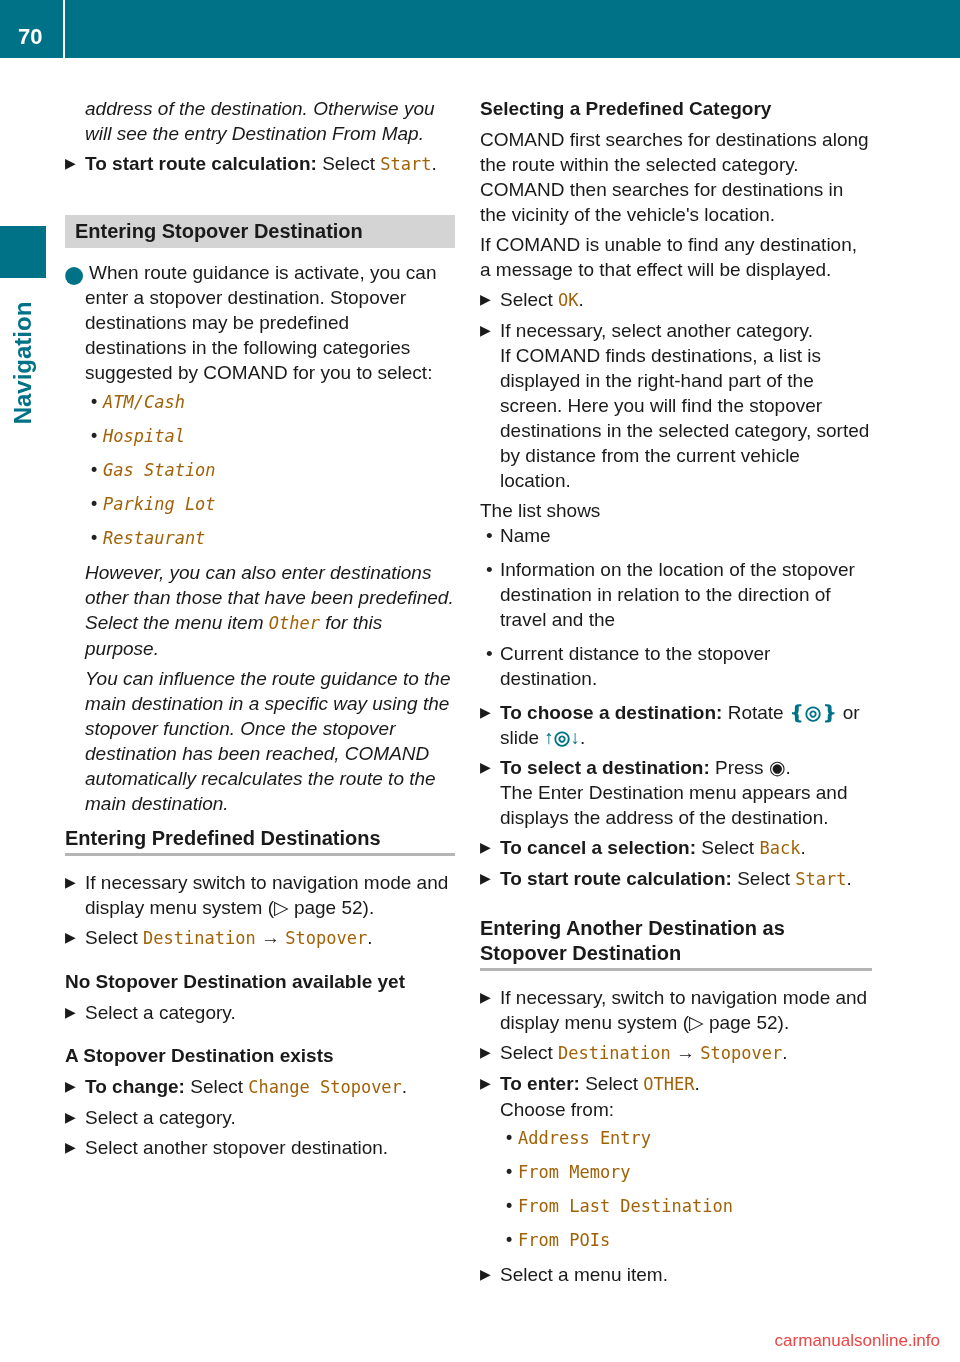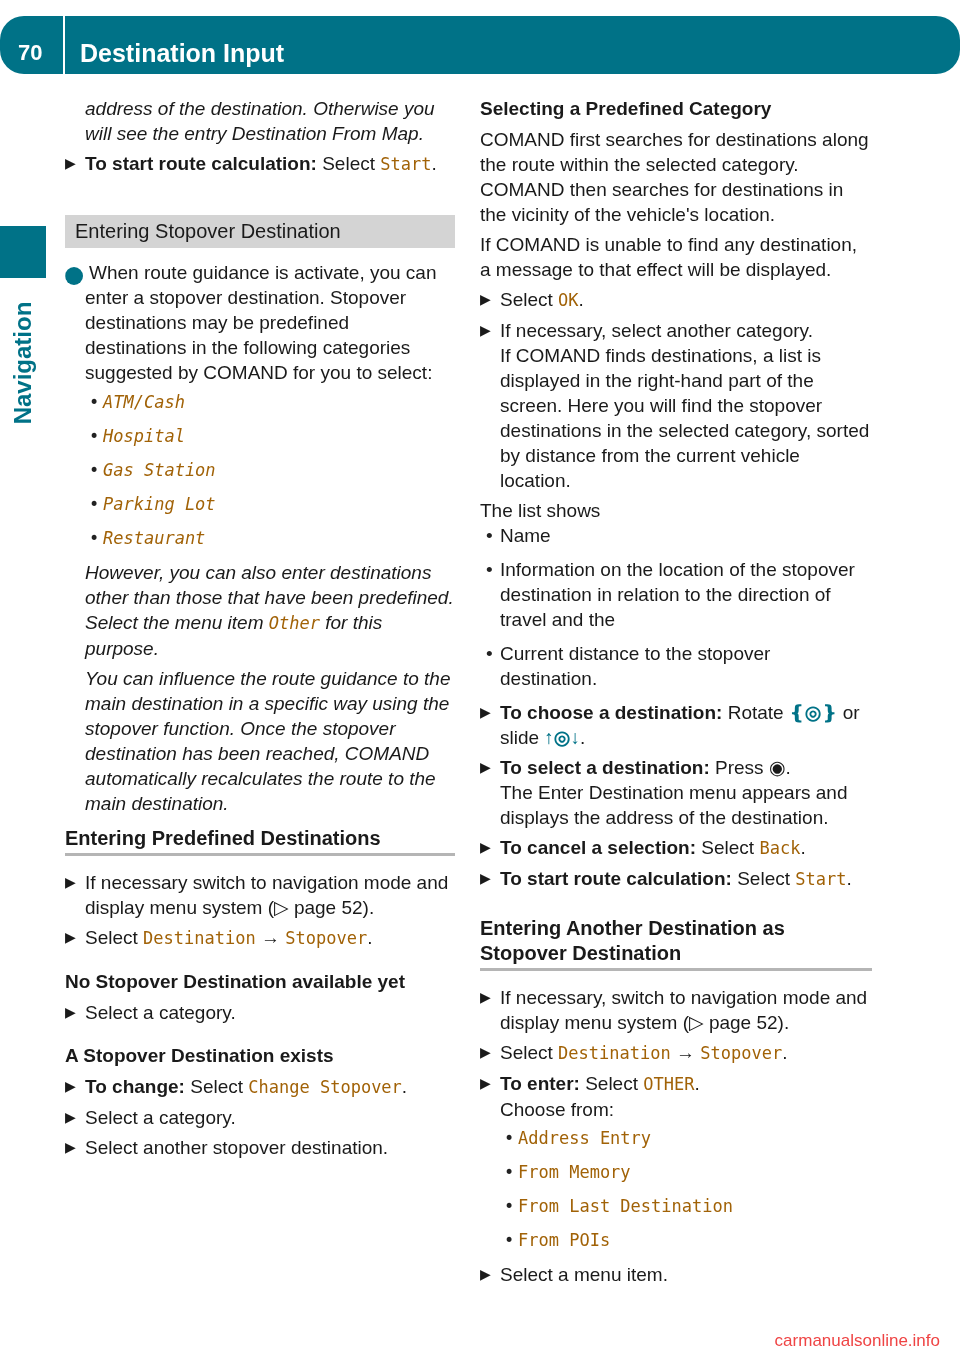--- a/index.html
+++ b/index.html
@@ -1,49 +1,48 @@
 <!DOCTYPE html>
 <html><head>
 <meta charset="utf-8">
 <style>
   * { box-sizing: border-box; margin: 0; padding: 0; }
   body { width: 960px; height: 1362px; background: #fff; font-family: "Liberation Sans", sans-serif; color: #1a1a1a; position: relative; overflow: hidden; }
-  .header { position: absolute; left: 0; top: 16px; width: 960px; height: 58px; background: #007287; border-radius: 24px; }
+  .header { position: absolute; left: 0; top: 0; width: 960px; height: 58px; background: #007287; }
   .page-num { position: absolute; left: 18px; top: 24px; color: #fff; font-weight: bold; font-size: 22px; }
   .hdr-sep { position: absolute; left: 63px; top: 0; width: 2px; height: 58px; background: #fff; }
   .page-title { position: absolute; left: 80px; top: 23px; color: #fff; font-weight: bold; font-size: 25px; }
   .side-block { position: absolute; left: 0; top: 226px; width: 46px; height: 52px; background: #007287; }
   .side-label { position: absolute; left: 0; top: 290px; width: 46px; height: 145px; }
   .side-label span { position: absolute; left: 50%; top: 50%; transform: translate(-50%,-50%) rotate(-90deg); color: #007287; font-weight: bold; font-size: 24px; white-space: nowrap; }
   .col { position: absolute; top: 96px; font-size: 19px; line-height: 25px; }
   .col-left { left: 65px; width: 390px; }
   .col-right { left: 480px; width: 392px; }
   p { margin-bottom: 5px; }
   .indent { padding-left: 20px; font-style: italic; }
   .step { position: relative; padding-left: 20px; margin-bottom: 5px; }
   .step .tri { position: absolute; left: 0; top: 0; font-size: 14px; }
   .mono { font-family: "DejaVu Sans Mono", monospace; font-size: 17px; color: #a16207; }
   .b { font-weight: bold; }
-  .h-box { background: #d4d4d4; font-weight: normal; font-size: 20px; padding: 4px 10px; margin: 16px 0 12px; }
+  .h-box { background: #d4d4d4; font-weight: bold; font-size: 20px; padding: 4px 10px; margin: 16px 0 12px; }
   .h-rule { font-weight: bold; font-size: 20px; border-bottom: 3px solid #b5b5b5; padding-bottom: 2px; margin: 14px 0 14px; }
   .h-sub { font-weight: bold; font-size: 19px; margin: 14px 0 6px; }
   .bullets { margin: 4px 0 6px 0; }
   .bullet { position: relative; padding-left: 18px; margin-bottom: 9px; }
   .bullet::before { content: "•"; position: absolute; left: 4px; top: 0; color: #222; }
   .info-icon { display: inline-block; width: 18px; height: 18px; border-radius: 50%; background: #007287; color: #fff; font-size: 14px; font-weight: bold; text-align: center; line-height: 18px; font-family: "DejaVu Serif", serif; margin-right: 6px; vertical-align: -2px; }
   .teal { color: #007287; font-weight: bold; }
   .footer { position: absolute; right: 20px; top: 1331px; color: #ef4444; font-size: 17px; }
 </style>
 </head>
 <body>
 
 <div class="header">
   <span class="page-num">70</span>
   <div class="hdr-sep"></div>
-  <span class="page-title">Destination Input</span>
 </div>
 <div class="side-block"></div>
 <div class="side-label">
     <span>Navigation</span>
   </div>
 
 <div class="col col-left">
   <p class="indent">address of the destination. Otherwise you will see the entry Destination From Map.</p>
   <div class="step"><span class="tri">▶</span><span class="b">To start route calculation:</span><span> Select </span><span class="mono">Start</span><span>.</span></div>
 

